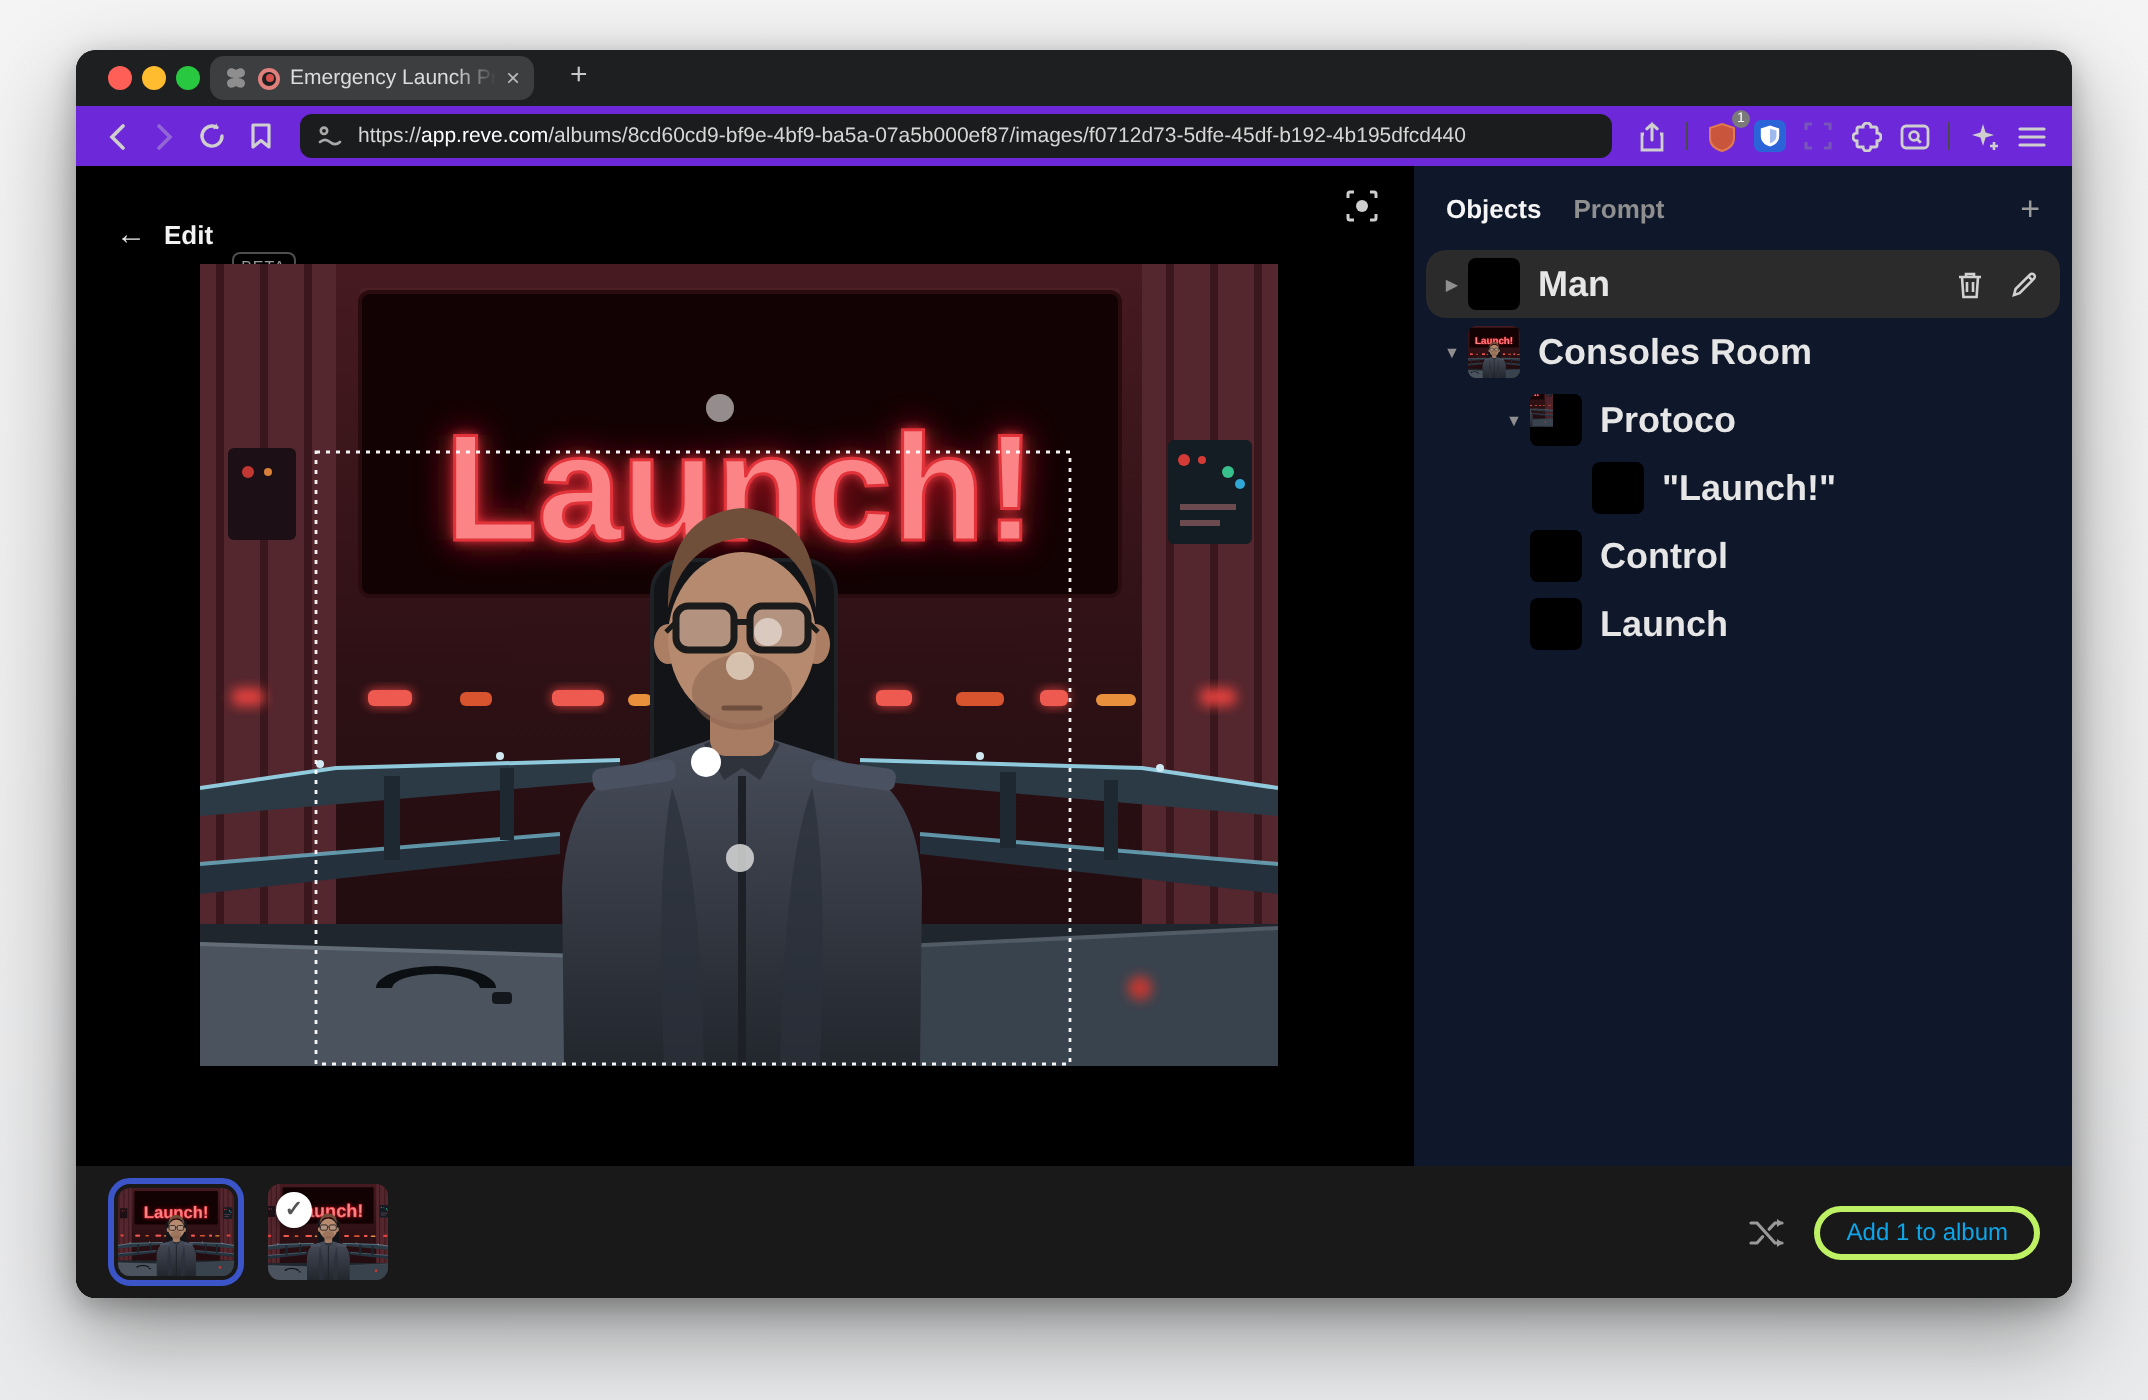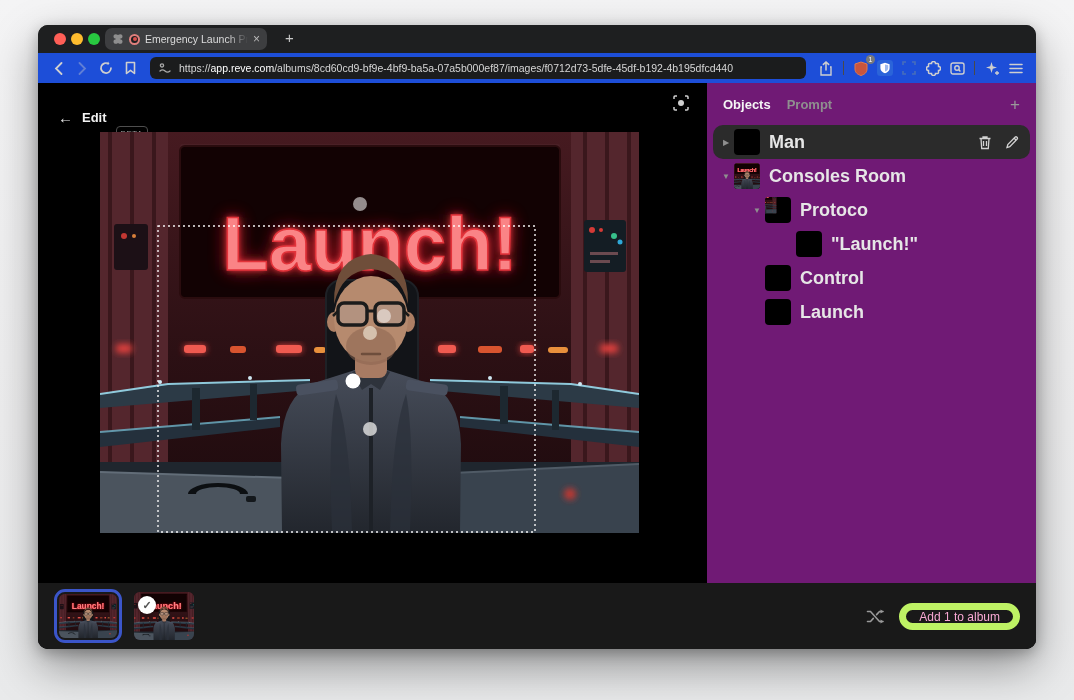--- a/index.html
+++ b/index.html
@@ -25,37 +25,37 @@
     background:#1e1f20; position:relative; flex:0 0 auto; }
   .rec-dot::after { content:""; position:absolute; left:1.5px; top:1.5px; width:4px; height:4px;
     border-radius:50%; background:#da504c; }
   .tab-title { color:#dcdcdc; font-size:10.5px; white-space:nowrap; overflow:hidden;
     max-width:104px; -webkit-mask-image:linear-gradient(90deg,#000 80%,transparent);
             mask-image:linear-gradient(90deg,#000 80%,transparent); }
   .tab-close { color:#b9b9b9; font-size:12px; line-height:1; margin-left:auto; cursor:default; }
   .newtab { position:absolute; left:247px; top:4px; color:#c8c8c8; font-size:15px; }
 
   
-  .navbar { height:30px; background:#1d4ed8; display:flex; align-items:center; padding:0 10px; gap:4px; }
+  .navbar { height:30px; background:#6d28d9; display:flex; align-items:center; padding:0 10px; gap:4px; }
   .nav-ic { width:20px; height:20px; display:flex; align-items:center; justify-content:center;
     color:#cfcfcf; flex:0 0 auto; }
   .nav-ic svg { display:block; }
   .dim { opacity:.38; }
   .urlfield { flex:1; height:22px; margin:0 6px; background:#1b1c1d; border-radius:6px;
     display:flex; align-items:center; padding:0 8px; gap:7px; min-width:0; }
   .url-text { color:#d6d6d6; font-size:10.5px; white-space:nowrap; overflow:hidden; }
   .url-text b { color:#ffffff; font-weight:normal; }
   .sep { width:1px; height:14px; background:#4a4a4a; margin:0 3px; flex:0 0 auto; }
   .badge { position:absolute; top:-3px; right:-4px; background:#7a7a7a; color:#fff;
     border-radius:50%; width:9px; height:9px; font-size:7px; line-height:9px; text-align:center; }
 
   
   .app { position:relative; height:566px; background:#000; }
   .canvas-col { position:absolute; left:0; top:0; width:669px; height:500px; background:#000; }
-  .panel { position:absolute; left:669px; top:0; width:329px; height:500px; background:#701a75; }
+  .panel { position:absolute; left:669px; top:0; width:329px; height:500px; background:#0f172a; }
   .bottombar { position:absolute; left:0; top:500px; width:998px; height:66px; background:#191919;
     display:flex; align-items:center; padding:0 16px; gap:8px; }
 
   
   .edit-head { position:absolute; left:20px; top:11px; display:flex; align-items:center; gap:9px; }
   .back-arrow { color:#e8e8e8; font-size:15px; }
   .edit-title { color:#f2f2f2; font-size:13px; font-weight:bold; }
   .beta { color:#9a9a9a; font-size:8px; letter-spacing:.5px; border:1px solid #4e4e4e;
     border-radius:4px; padding:1.5px 4px;margin-top:32px; }
   .focus-btn { position:absolute; right:16px; top:10px; width:20px; height:20px; color:#cfcfcf; }
@@ -87,22 +87,22 @@
   .thumb1 .tin { width:100%; height:100%; border-radius:6px; overflow:hidden; }
   .thumb2 { position:relative; width:60px; height:48px; border-radius:6px; overflow:visible;
     margin-left:4px; flex:0 0 auto; }
   .thumb2 .tin { width:100%; height:100%; border-radius:6px; overflow:hidden; }
   .tin svg { display:block; width:100%; height:100%; }
   .check { position:absolute; left:4px; top:4px; width:18px; height:18px; border-radius:50%;
     background:#fff; color:#555; font-size:11px; font-weight:bold; text-align:center;
     line-height:18px; box-shadow:0 1px 3px rgba(0,0,0,.4); }
   .foot-right { margin-left:auto; display:flex; align-items:center; gap:14px; }
   .shuffle { width:19px; height:19px; color:#9a9a9a; }
-  .add-btn { height:27px; border:7px solid #bef264; border-radius:15px; background:transparent;
-    color:#f9a8d4; font-size:12px; padding:0 13px; font-family:inherit; }
+  .add-btn { height:27px; border:3px solid #bef264; border-radius:15px; background:transparent;
+    color:#0ea5e9; font-size:12px; padding:0 13px; font-family:inherit; }
 
   .hidden-defs { position:absolute; width:0; height:0; overflow:hidden; }
 </style>
 </head>
 <body>
 
 <svg class="hidden-defs" aria-hidden="true">
   <defs>
     <linearGradient id="bgGrad" x1="0" y1="0" x2="0" y2="1">
       <stop offset="0" stop-color="#461a20"></stop>

